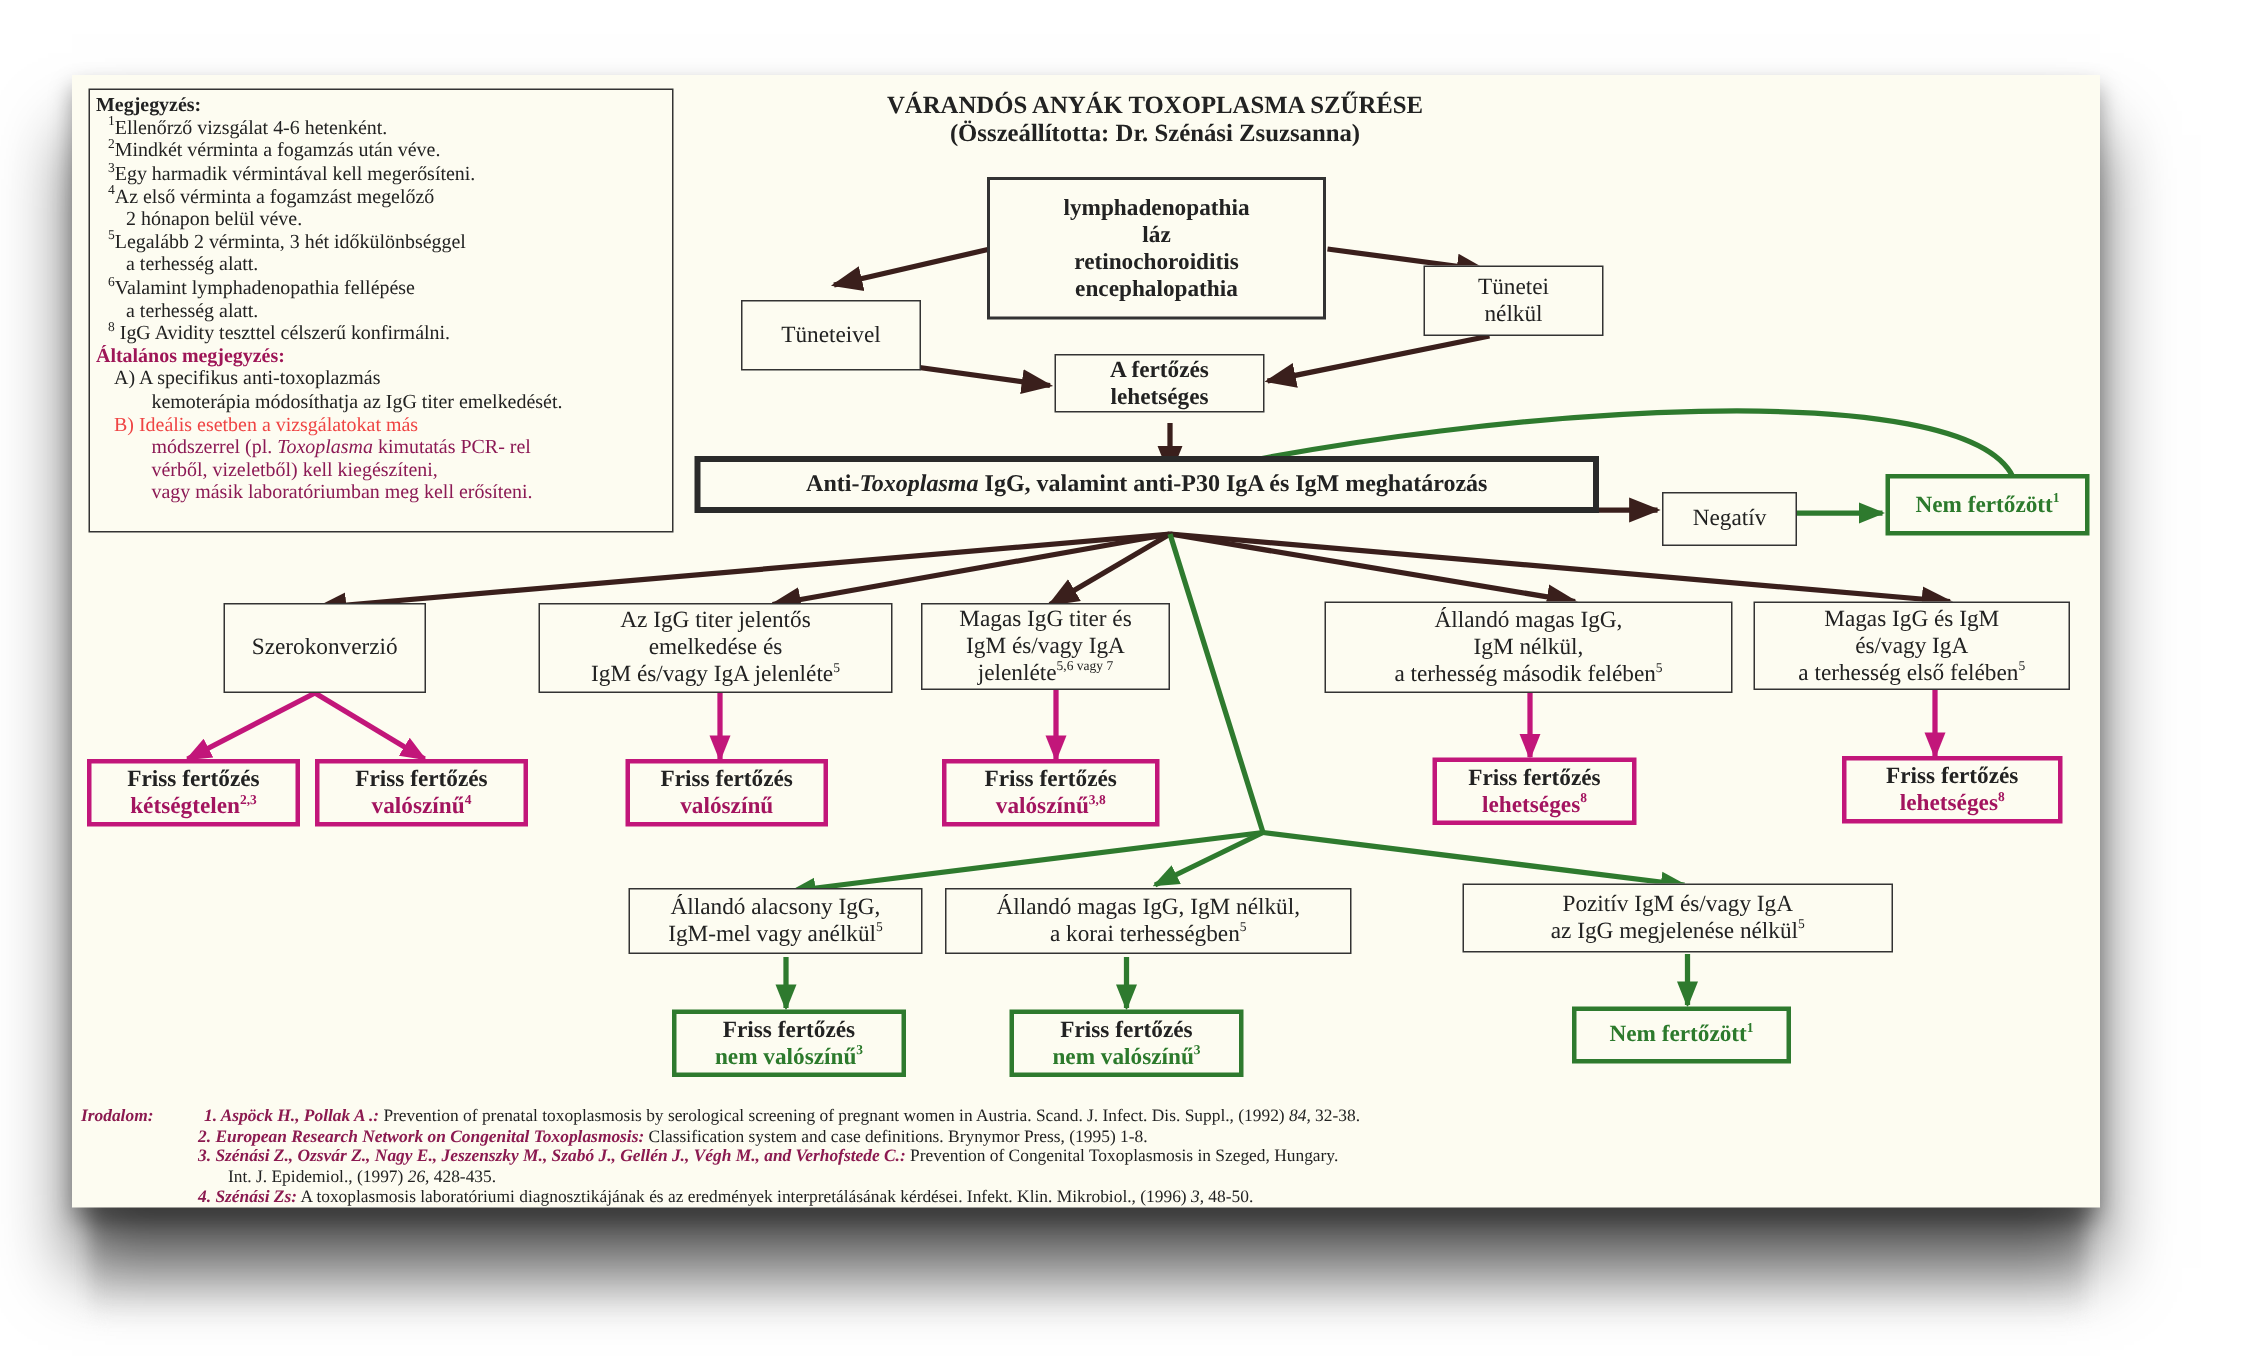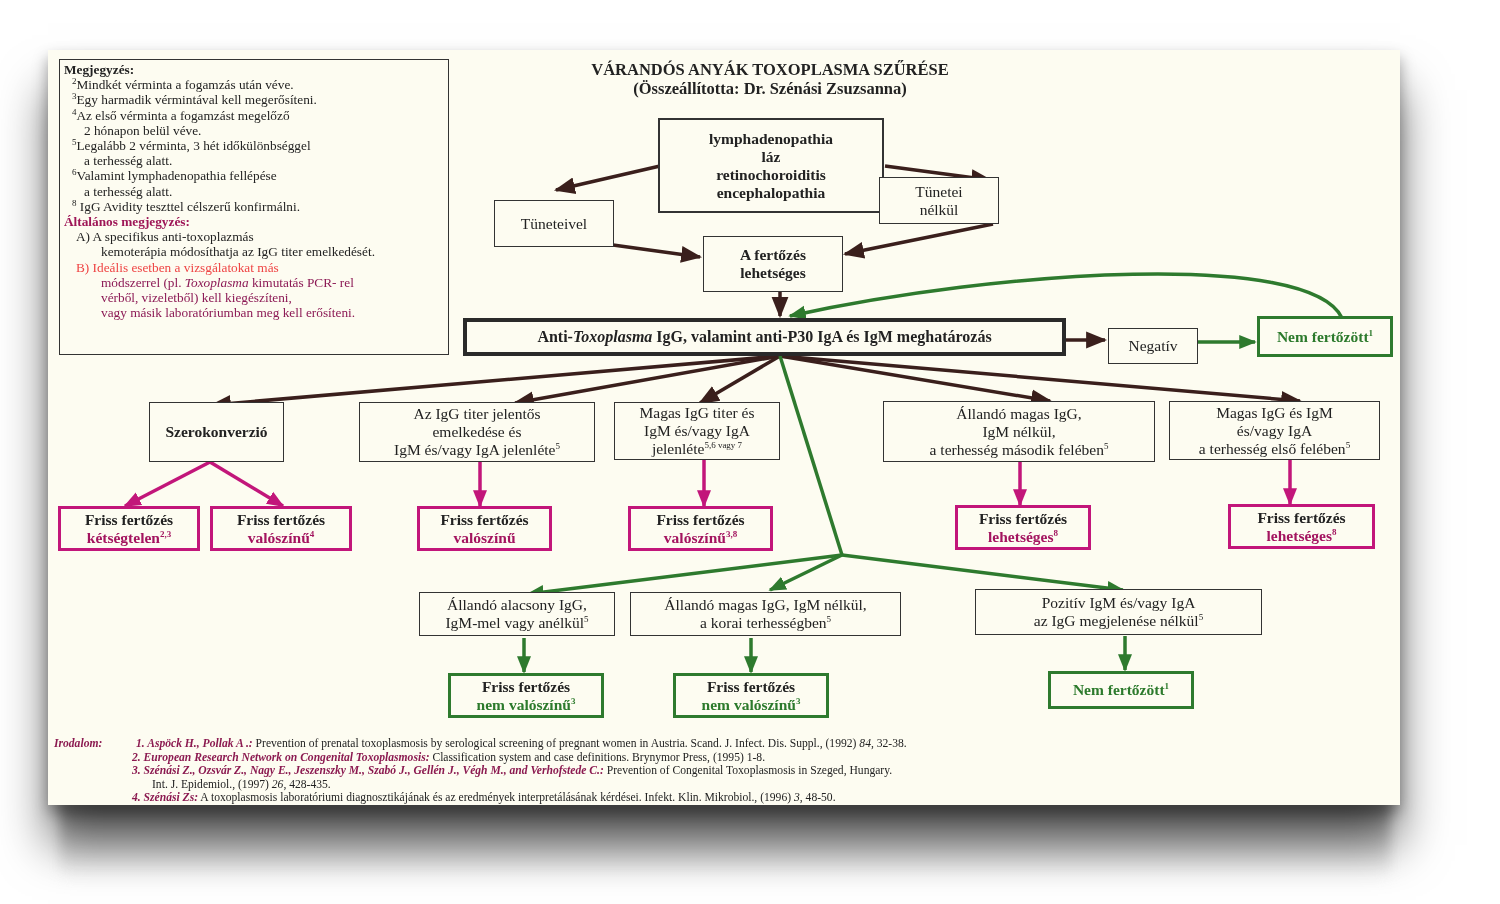--- a/index.html
+++ b/index.html
@@ -42,20 +42,21 @@
 <div id="shadowfade"></div>
 <div id="sheet"></div>
 
 <div id="title">
   <div>VÁRANDÓS ANYÁK TOXOPLASMA SZŰRÉSE</div>
   <div>(Összeállította: Dr. Szénási Zsuzsanna)</div>
 </div>
 
 <div id="notes">
   <div class="h">Megjegyzés:</div>
+  <div class="n"><sup>1</sup><span>Ellenőrző vizsgálat 4-6 hetenként.</span></div>
   <div class="n"><sup>2</sup><span>Mindkét vérminta a fogamzás után véve.</span></div>
   <div class="n"><sup>3</sup><span>Egy harmadik vérmintával  kell  megerősíteni.</span></div>
   <div class="n"><sup>4</sup><span>Az első vérminta a fogamzást megelőző</span></div>
   <div class="cont">2 hónapon belül véve.</div>
   <div class="n"><sup>5</sup><span>Legalább 2 vérminta, 3 hét időkülönbséggel</span></div>
   <div class="cont">a terhesség alatt.</div>
   <div class="n"><sup>6</sup><span>Valamint lymphadenopathia fellépése</span></div>
   <div class="cont">a terhesség alatt.</div>
   <div class="n"><sup>8</sup><span> IgG Avidity teszttel célszerű  konfirmálni.</span></div>
   <div class="gh">Általános megjegyzés:</div>
@@ -115,40 +116,40 @@
 
 <div class="box bold" style="left:658px;top:118px;width:226px;height:95px;border:2px solid #333;">
   <div>lymphadenopathia</div>
   <div>láz</div>
   <div>retinochoroiditis</div>
   <div>encephalopathia</div>
 </div>
 <div class="box" style="left:494px;top:190px;width:120px;height:47px;margin-top:10px;">
   <div>Tüneteivel</div>
 </div>
-<div class="box" style="left:879px;top:177px;width:120px;height:47px;">
+<div class="box" style="left:949px;top:177px;width:120px;height:47px;">
   <div>Tünetei</div>
   <div>nélkül</div>
 </div>
-<div class="box bold" style="left:703px;top:236px;width:140px;height:56px;">
+<div class="box bold" style="left:703px;top:236px;width:140px;height:39px;">
   <div>A fertőzés</div>
   <div>lehetséges</div>
 </div>
 
-<div class="box bold" style="left:463px;top:318px;width:603px;height:38px;border:4px solid #2a2a2a;font-size:16px;">
+<div class="box bold" style="left:463px;top:304px;width:603px;height:38px;border:4px solid #2a2a2a;font-size:16px;">
   <div><span>Anti-</span><i>Toxoplasma</i><span> IgG, valamint anti-P30 IgA és IgM meghatározás</span></div>
 </div>
 <div class="box" style="left:1108px;top:328px;width:90px;height:36px;">
   <div>Negatív</div>
 </div>
 <div class="box green" style="left:1257px;top:316px;width:136px;height:41px;">
   <div class="l2"><span>Nem fertőzött</span><sup>1</sup></div>
 </div>
 
-<div class="box" style="left:149px;top:402px;width:135px;height:60px;font-weight:bold;">
+<div class="box" style="left:149px;top:402px;width:135px;height:60px;">
   <div>Szerokonverzió</div>
 </div>
 <div class="box" style="left:359px;top:402px;width:236px;height:60px;">
   <div>Az IgG titer jelentős</div>
   <div>emelkedése és</div>
   <div><span>IgM és/vagy IgA  jelenléte</span><sup>5</sup></div>
 </div>
 <div class="box" style="left:614px;top:402px;width:166px;height:58px;">
   <div>Magas IgG titer és</div>
   <div>IgM és/vagy IgA</div>

